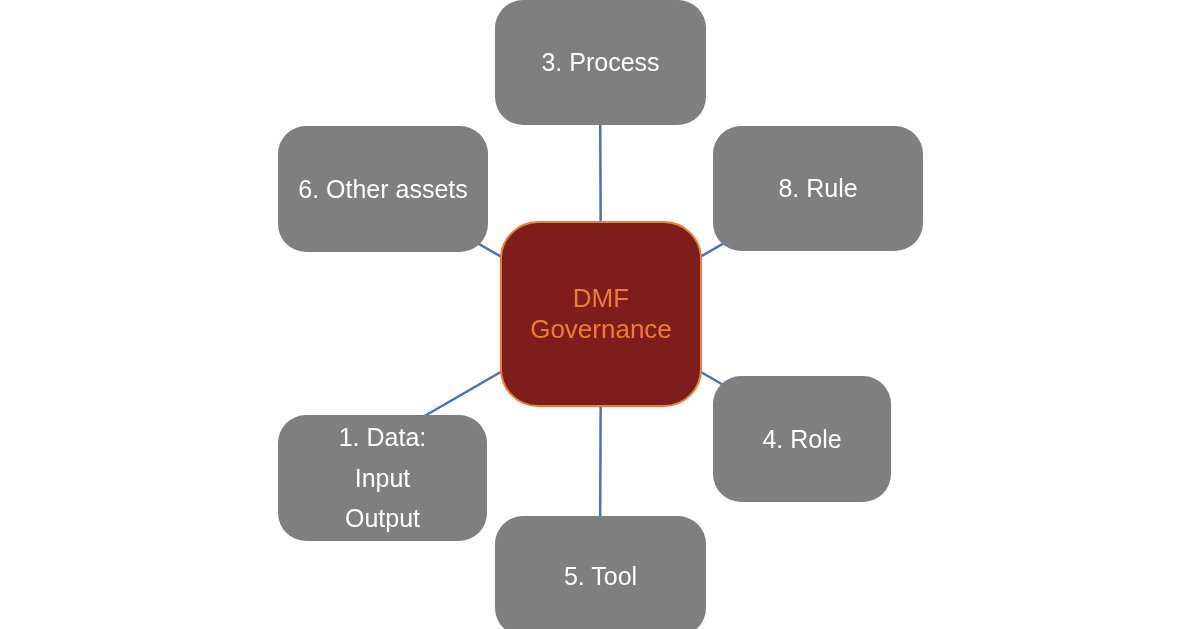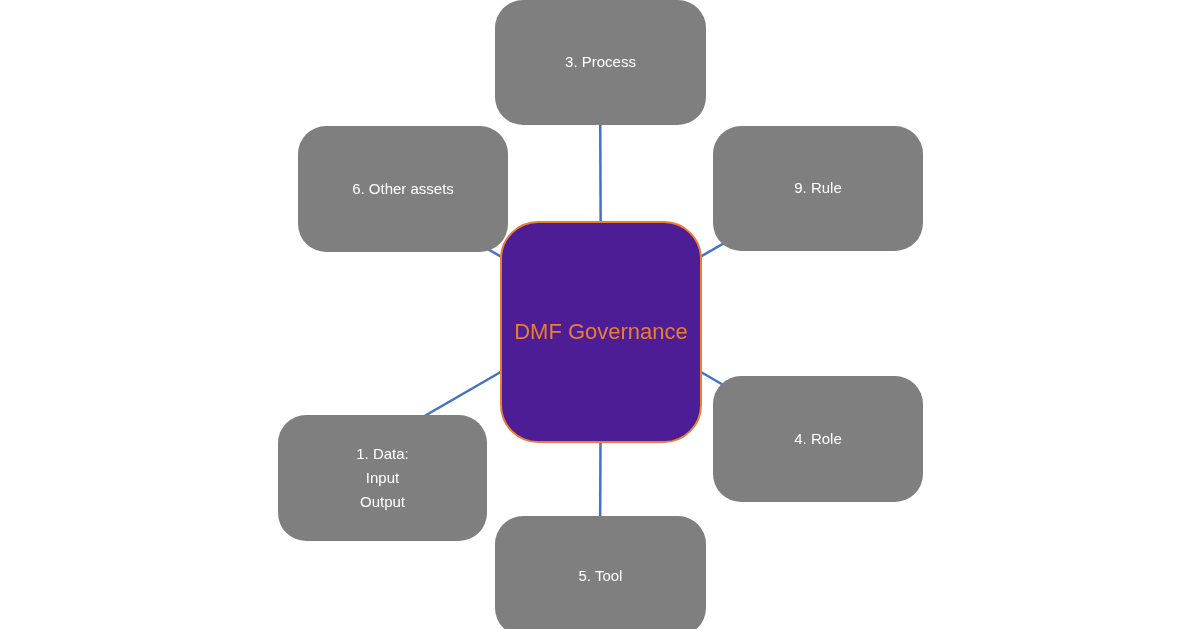--- a/index.html
+++ b/index.html
@@ -32,48 +32,48 @@
   .node {
     position: absolute;
     z-index: 1;
     background: var(--node-fill, #7F7F7F);
     color: var(--node-text, #ffffff);
     border-radius: 28px;
     display: flex;
     align-items: center;
     justify-content: center;
     text-align: center;
-    font-size: 15px;
+    font-size: 25px;
     line-height: 1.62;
     white-space: pre-line;
     box-sizing: border-box;
   }
   .node-process      { left: 495px; top: 0px;   width: 211px; height: 125px; }
-  .node-other-assets { left: 278px; top: 126px; width: 210px; height: 126px; margin-left: 20px; }
+  .node-other-assets { left: 278px; top: 126px; width: 210px; height: 126px; }
   .node-rule         { left: 713px; top: 126px; width: 210px; height: 125px; }
   .node-data         { left: 278px; top: 375px; width: 209px; height: 126px; margin-top: 40px; }
-  .node-role         { left: 713px; top: 376px; width: 210px; height: 126px; }
+  .node-role         { left: 713px; top: 376px; width: 178px; height: 126px; }
   .node-tool         { left: 495px; top: 503px; width: 211px; height: 120px; margin-top: 13px; }
   .center-node {
     position: absolute;
     z-index: 2;
     left: 500px;
     top: 221px;
     width: 202px;
-    height: 222px;
+    height: 186px;
     box-sizing: border-box;
-    background: #4c1d95;
+    background: #7f1d1d;
     border: 2px solid var(--center-border, #ED7D31);
     border-radius: 38px;
     display: flex;
     align-items: center;
     justify-content: center;
     text-align: center;
     color: var(--center-text, #ED7D31);
-    font-size: 22px;
+    font-size: 26px;
   }
 </style>
 </head>
 <body>
 
 <div class="canvas">
 
   <svg class="connectors" viewBox="0 0 1200 629" xmlns="http://www.w3.org/2000/svg">
     <line x1="601" y1="314" x2="600" y2="62"></line>
     <line x1="601" y1="314" x2="600" y2="563"></line>
@@ -85,21 +85,21 @@
 
   <div class="node node-process">
     <span>3. Process</span>
   </div>
 
   <div class="node node-other-assets">
     <span>6. Other assets</span>
   </div>
 
   <div class="node node-rule">
-    <span>9. Rule</span>
+    <span>8. Rule</span>
   </div>
 
   <div class="node node-data">
     <span>1. Data:
 Input
 Output</span>
   </div>
 
   <div class="node node-role">
     <span>4. Role</span>

